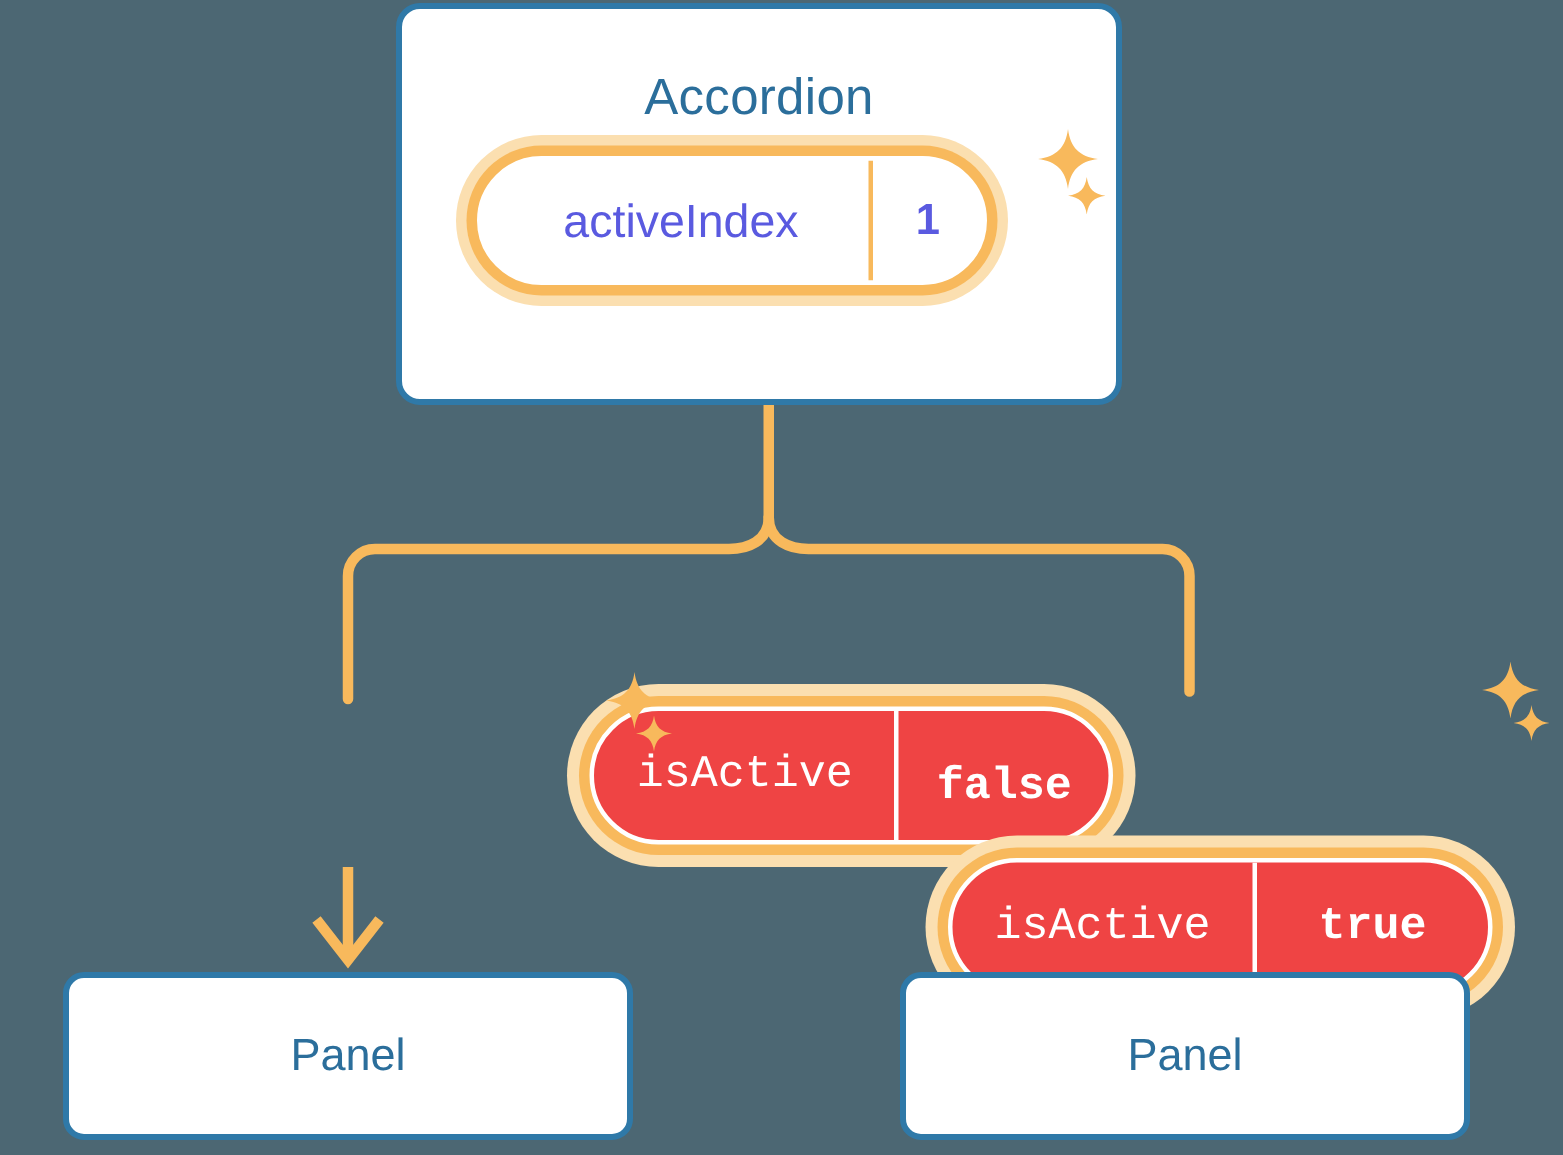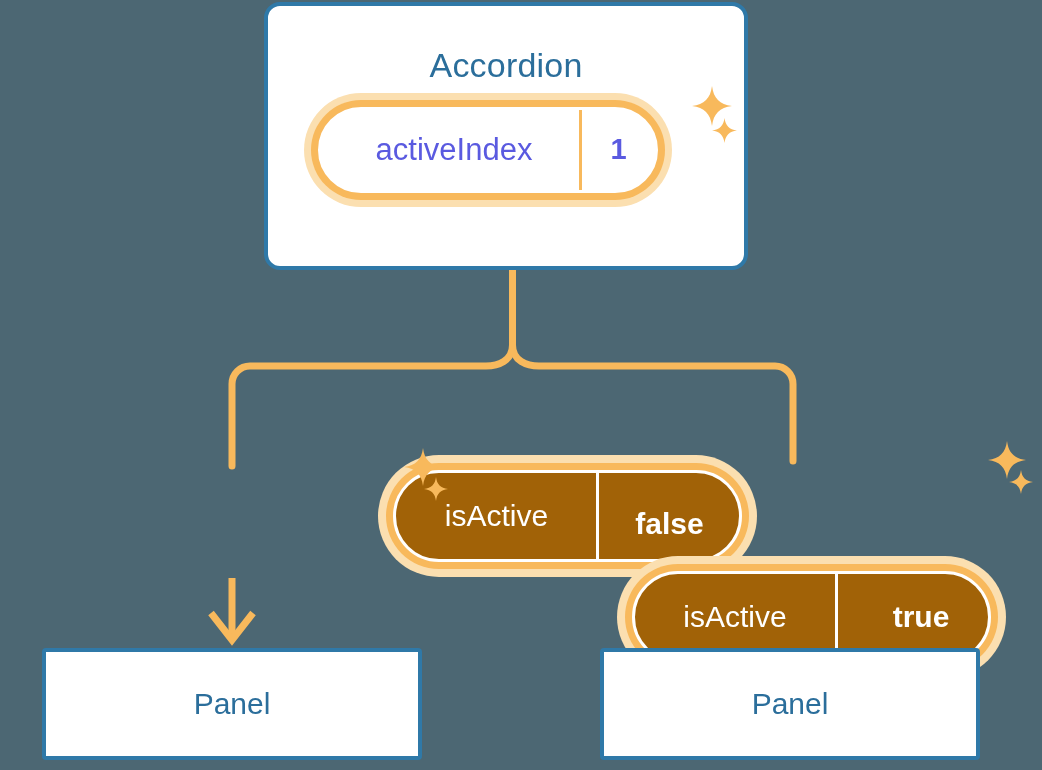--- a/index.html
+++ b/index.html
@@ -60,21 +60,21 @@
     letter-spacing: 0.2px;
     line-height: 1;
     margin-top: 12px;
   }
 
   
   .panel-card {
     width: 380px;
     height: 112px;
     justify-content: center;
-    border-radius: 4px;
+    border-radius: 14px;
     border-width: 4px;
   }
   #panel-left  { left: 42px;  top: 648px; }
   #panel-right { left: 600px; top: 648px; }
 
   .panel-title {
     color: #2b6e9b;
     font-size: 30px;
     line-height: 1;
   }
@@ -122,21 +122,21 @@
   .pill-key   { font-weight: 400; }
   .pill-value { font-weight: 700; }
 
   
   .pill-light .pill-body { background: #ffffff; }
   .pill-light .pill-key,
   .pill-light .pill-value { color: #5a5ae0; }
   .pill-light .pill-divider { background: #f8b95c; }
 
   
-  .pill-solid .pill-body { background: #a16207; }
+  .pill-solid .pill-body { background: #ef4444; font-family: Liberation Mono, monospace; }
   .pill-solid .pill-key,
   .pill-solid .pill-value { color: #ffffff; }
   .pill-solid .pill-divider { background: #ffffff; }
 
   .pill-divider { width: 3px; align-self: stretch; flex: 0 0 3px; }
 
   
   #pill-root { left: 311px; top: 97px; }
   #pill-root .pill-halo { left: -7px; top: -7px; right: -7px; bottom: -7px; }
   #pill-root .pill-body { height: 86px; }
@@ -148,21 +148,21 @@
   .pill-leaf .pill-body { height: 92px; }
   .pill-leaf .pill-key   { font-size: 30px; }
   .pill-leaf .pill-value { font-size: 30px; }
 
   #pill-left  { left: 28px;  top: 463px; }
   #pill-left  .pill-key   { width: 200px; }
   #pill-left  .pill-value { width: 140px; margin-top: 16px; }
 
   #pill-right { left: 625px; top: 458px; }
   #pill-right .pill-key   { width: 200px; }
-  #pill-right .pill-value { width: 134px; margin-left: 16px; }
+  #pill-right .pill-value { width: 154px; }
 
   
   .sparkle { position: absolute; z-index: 3; pointer-events: none; }
   .sparkle svg { display: block; }
 
   #spark-root-a  { left: 692px; top: 86px;  }
   #spark-root-b  { left: 712px; top: 118px; }
   #spark-left-a  { left: 404px; top: 448px; }
   #spark-left-b  { left: 424px; top: 477px; }
   #spark-right-a { left: 988px; top: 441px; }

